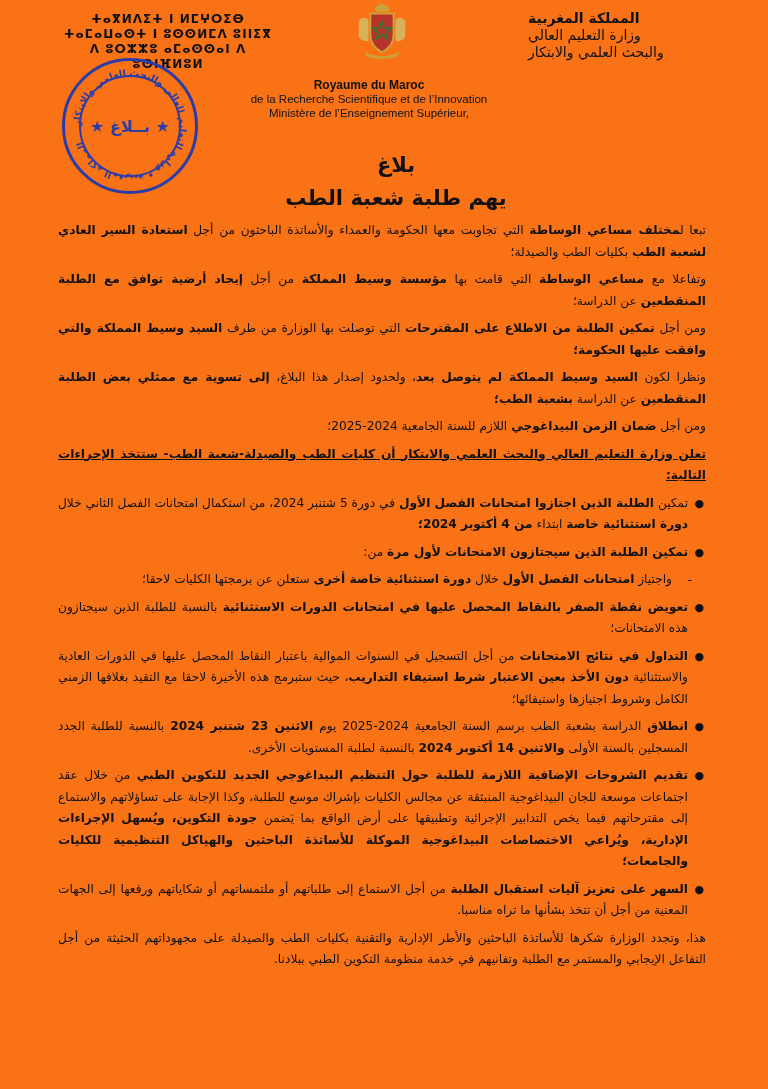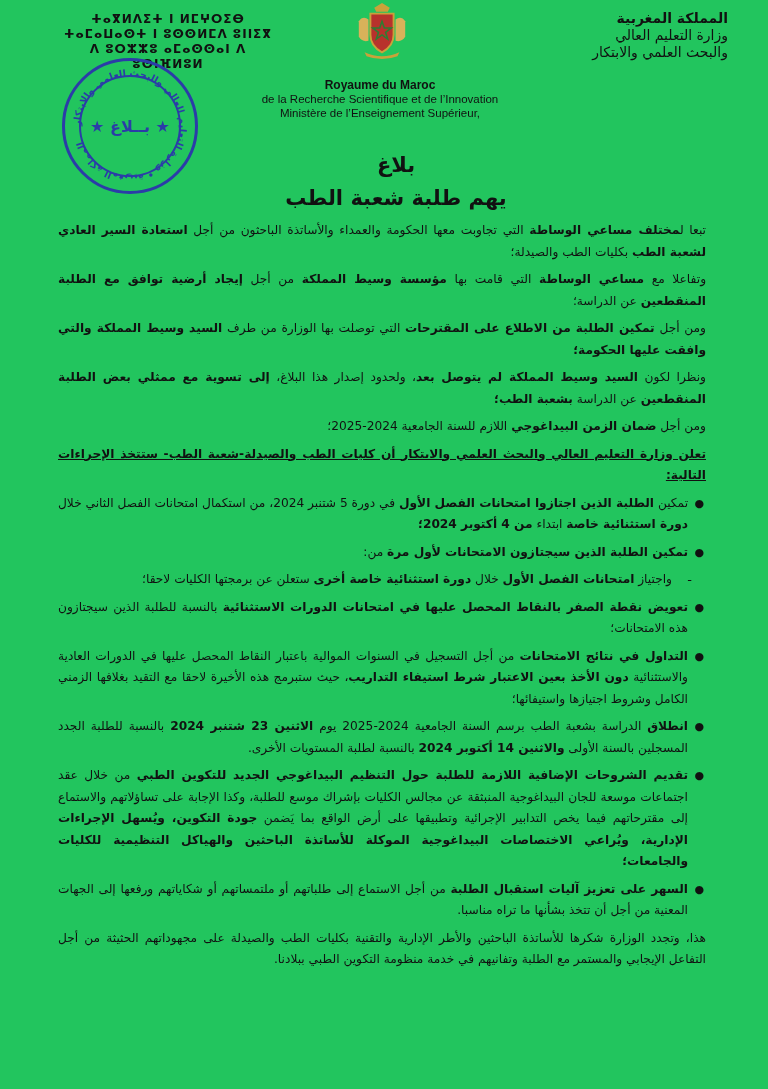--- a/index.html
+++ b/index.html
@@ -1,24 +1,24 @@
 <!DOCTYPE html>
 <html><head>
 <meta charset="utf-8">
 <style>
   html, body { margin: 0; padding: 0; background: #ffffff; }
   body { width: 768px; height: 1089px; position: relative; overflow: hidden; color: #111; font-family: "DejaVu Sans", sans-serif; }
-  .page { position: absolute; inset: 0; background: #22c55e; text-decoration: underline; }
+  .page { position: absolute; inset: 0; background: #f97316; text-decoration: underline; }
 
   .hdr-left { position: absolute; left: 58px; top: 12px; width: 220px; text-align: center; font-family: "DejaVu Sans", sans-serif; font-size: 12px; line-height: 15px; font-weight: bold; letter-spacing: 1px; color: #111; }
-  .hdr-right { position: absolute; right: 40px; top: 10px; width: 200px; direction: rtl; text-align: right; font-family: "DejaVu Sans", sans-serif; font-size: 14px; line-height: 17px; color: #111; }
+  .hdr-right { position: absolute; right: 40px; top: 10px; width: 200px; direction: rtl; text-align: left; font-family: "DejaVu Sans", sans-serif; font-size: 14px; line-height: 17px; color: #111; }
   .hdr-right .l1 { font-weight: bold; }
 
   .emblem { position: absolute; left: 353px; top: 2px; width: 58px; height: 58px; }
-  .hdr-center { position: absolute; left: 230px; top: 78px; width: 300px; text-align: center; font-family: "Liberation Sans", sans-serif; font-size: 11.5px; line-height: 14px; color: #111; }
+  .hdr-center { position: absolute; left: 219px; top: 78px; width: 300px; text-align: center; font-family: "Liberation Sans", sans-serif; font-size: 11.5px; line-height: 14px; color: #111; }
   .hdr-center .fr1 { font-weight: bold; font-size: 12px; }
 
   .stamp { position: absolute; left: 62px; top: 58px; width: 136px; height: 136px; border-radius: 50%; border: 3px solid #2b3ca8; box-sizing: border-box; }
   .stamp .inner { position: absolute; left: 14px; top: 14px; right: 14px; bottom: 14px; border-radius: 50%; border: 2px solid #2b3ca8; }
   .stamp .center { position: absolute; left: 0; right: 0; top: 56px; text-align: center; color: #2b3ca8; font-size: 16px; font-weight: bold; direction: rtl; }
   .stamp .ring-text { position: absolute; left: 0; top: 0; width: 100%; height: 100%; }
 
   .title { position: absolute; left: 0; right: 0; text-align: center; direction: rtl; font-weight: bold; font-family: "DejaVu Sans", sans-serif; padding-left: 24px; }
   .title.t1 { top: 153px; font-size: 21px; }
   .title.t2 { top: 186px; font-size: 21px; }

